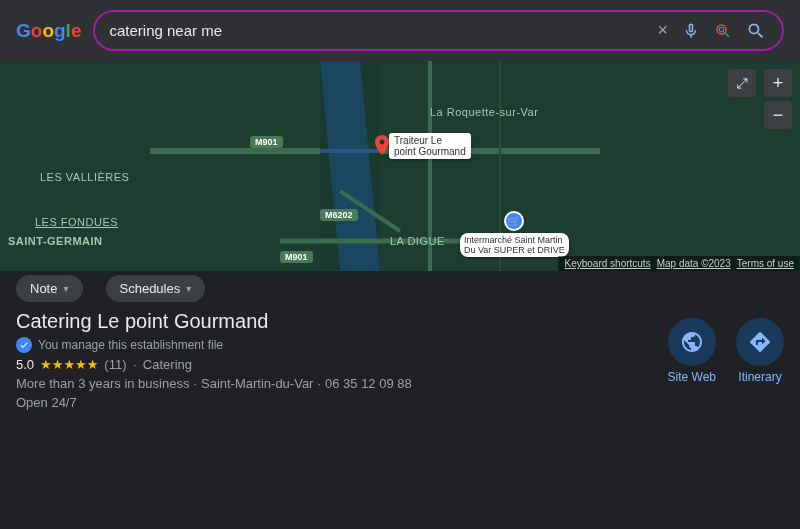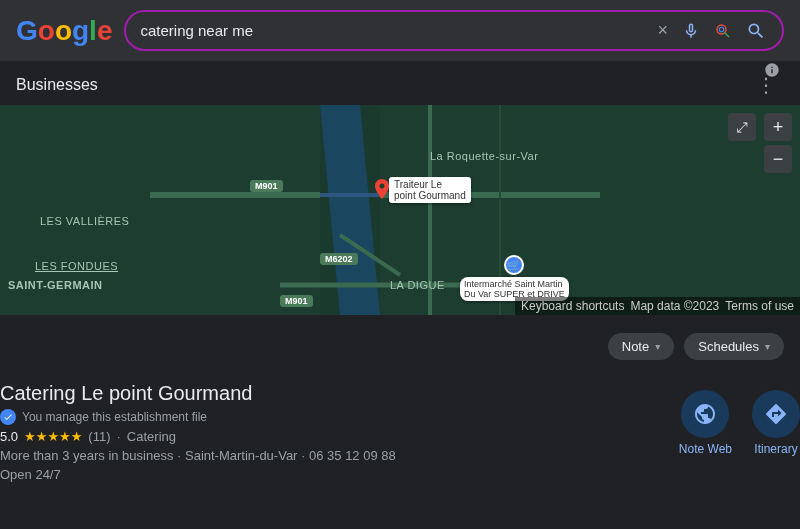--- a/index.html
+++ b/index.html
@@ -14,21 +14,21 @@
 
     
     .header {
       display: flex;
       align-items: center;
       padding: 10px 16px;
       background: #303134;
       gap: 12px;
     }
     .google-logo {
-      font-size: 28px;
+      font-size: 19px;
       font-weight: bold;
       color: #fff;
       white-space: nowrap;
     }
     .google-logo span.g-blue { color: #4285f4; }
     .google-logo span.g-red { color: #ea4335; }
     .google-logo span.g-yellow { color: #fbbc04; }
     .google-logo span.g-blue2 { color: #4285f4; }
     .google-logo span.g-green { color: #34a853; }
     .google-logo span.g-red2 { color: #ea4335; }
@@ -205,31 +205,31 @@
       justify-content: center;
     }
     .map-footer {
       position: absolute;
       bottom: 0;
       right: 0;
       display: flex;
       gap: 6px;
       background: rgba(0,0,0,0.5);
       padding: 2px 6px;
-      font-size: 12px;
+      font-size: 10px;
       color: #ccc;
+      text-decoration: underline;
     }
     .map-footer span { cursor: pointer; }
 
     
     .action-buttons {
       display: flex;
-      gap: 10px;
-      padding: 18px 16px;
-      justify-content: flex-end;
+      gap: 23px;
+      padding: 4px 16px;
     }
     .action-btn {
       display: flex;
       align-items: center;
       gap: 6px;
       background: #3c4043;
       border: none;
       border-radius: 20px;
       color: #e8eaed;
       font-size: 13px;
@@ -314,21 +314,21 @@
       color: #8ab4f8;
       text-align: center;
     }
     .circle-blue { background: #1a3a5c; }
     .circle-blue-nav { background: #1a3a5c; }
 
     .bottom-section {
       display: flex;
       justify-content: center;
       align-items: flex-start;
-      padding: 4px 0 16px;
+      padding: 4px 16px 16px;
       position: relative;
     }
     .left-info { flex: 1; }
     .right-actions {
       display: flex;
       gap: 20px;
       margin-top: 8px;
     }
   </style>
 </head>
@@ -361,32 +361,20 @@
           <path d="M15.5 14h-.79l-.28-.27A6.471 6.471 0 0 0 16 9.5 6.5 6.5 0 1 0 9.5 16c1.61 0 3.09-.59 4.23-1.57l.27.28v.79l5 4.99L20.49 19l-4.99-5zm-6 0C7.01 14 5 11.99 5 9.5S7.01 5 9.5 5 14 7.01 14 9.5 11.99 14 9.5 14z"></path>
         </svg>
       </button>
     </div>
   </div>
 </div>
 
 <div class="main-content">
   <div class="left-panel">
 
-    <div class="panel-header">
-      <span class="panel-title">Businesses</span>
-      <div style="display:flex;align-items:center;gap:8px;">
-        <span class="more-icon">⋮</span>
-        <span style="flex:1"></span>
-        <span class="info-icon-top" style="margin-left:auto;position:absolute;right:16px;top:62px;">
-          <svg width="16" height="16" viewBox="0 0 24 24" fill="#9aa0a6">
-            <path d="M12 2C6.48 2 2 6.48 2 12s4.48 10 10 10 10-4.48 10-10S17.52 2 12 2zm1 15h-2v-6h2v6zm0-8h-2V7h2v2z"></path>
-          </svg>
-        </span>
-      </div>
-    </div>
 
     <div class="map-container">
 
       <svg width="100%" height="100%" style="position:absolute;top:0;left:0;">
 
         <rect width="800" height="210" fill="#1a3a2e"></rect>
 
         <polygon points="320,0 360,0 380,210 340,210" fill="#1a4a6b" opacity="0.8"></polygon>
 
         <rect x="0" y="0" width="320" height="210" fill="#1e4030" opacity="0.6"></rect>
@@ -482,21 +470,21 @@
         <div class="open-status">Open 24/7</div>
       </div>
 
       <div class="right-actions">
         <div class="action-icon-item">
           <div class="action-icon-circle circle-blue" style="width:48px;height:48px;border-radius:50%;background:#1a3a5c;display:flex;align-items:center;justify-content:center;">
             <svg width="24" height="24" viewBox="0 0 24 24" fill="#8ab4f8">
               <path d="M12 2C6.48 2 2 6.48 2 12s4.48 10 10 10 10-4.48 10-10S17.52 2 12 2zm-1 17.93c-3.95-.49-7-3.85-7-7.93 0-.62.08-1.21.21-1.79L9 15v1c0 1.1.9 2 2 2v1.93zm6.9-2.54c-.26-.81-1-1.39-1.9-1.39h-1v-3c0-.55-.45-1-1-1H8v-2h2c.55 0 1-.45 1-1V7h2c1.1 0 2-.9 2-2v-.41c2.93 1.19 5 4.06 5 7.41 0 2.08-.8 3.97-2.1 5.39z"></path>
             </svg>
           </div>
-          <span class="action-icon-label">Note Web</span>
+          <span class="action-icon-label">Site Web</span>
         </div>
         <div class="action-icon-item">
           <div class="action-icon-circle circle-blue-nav" style="width:48px;height:48px;border-radius:50%;background:#1a3a5c;display:flex;align-items:center;justify-content:center;">
             <svg width="24" height="24" viewBox="0 0 24 24" fill="#8ab4f8">
               <path d="M21.71 11.29l-9-9c-.39-.39-1.02-.39-1.41 0l-9 9c-.39.39-.39 1.02 0 1.41l9 9c.39.39 1.02.39 1.41 0l9-9c.39-.38.39-1.01 0-1.41zM14 14.5V12h-4v3H8v-4c0-.55.45-1 1-1h5V7.5l3.5 3.5-3.5 3.5z"></path>
             </svg>
           </div>
           <span class="action-icon-label">Itinerary</span>
         </div>
       </div>

